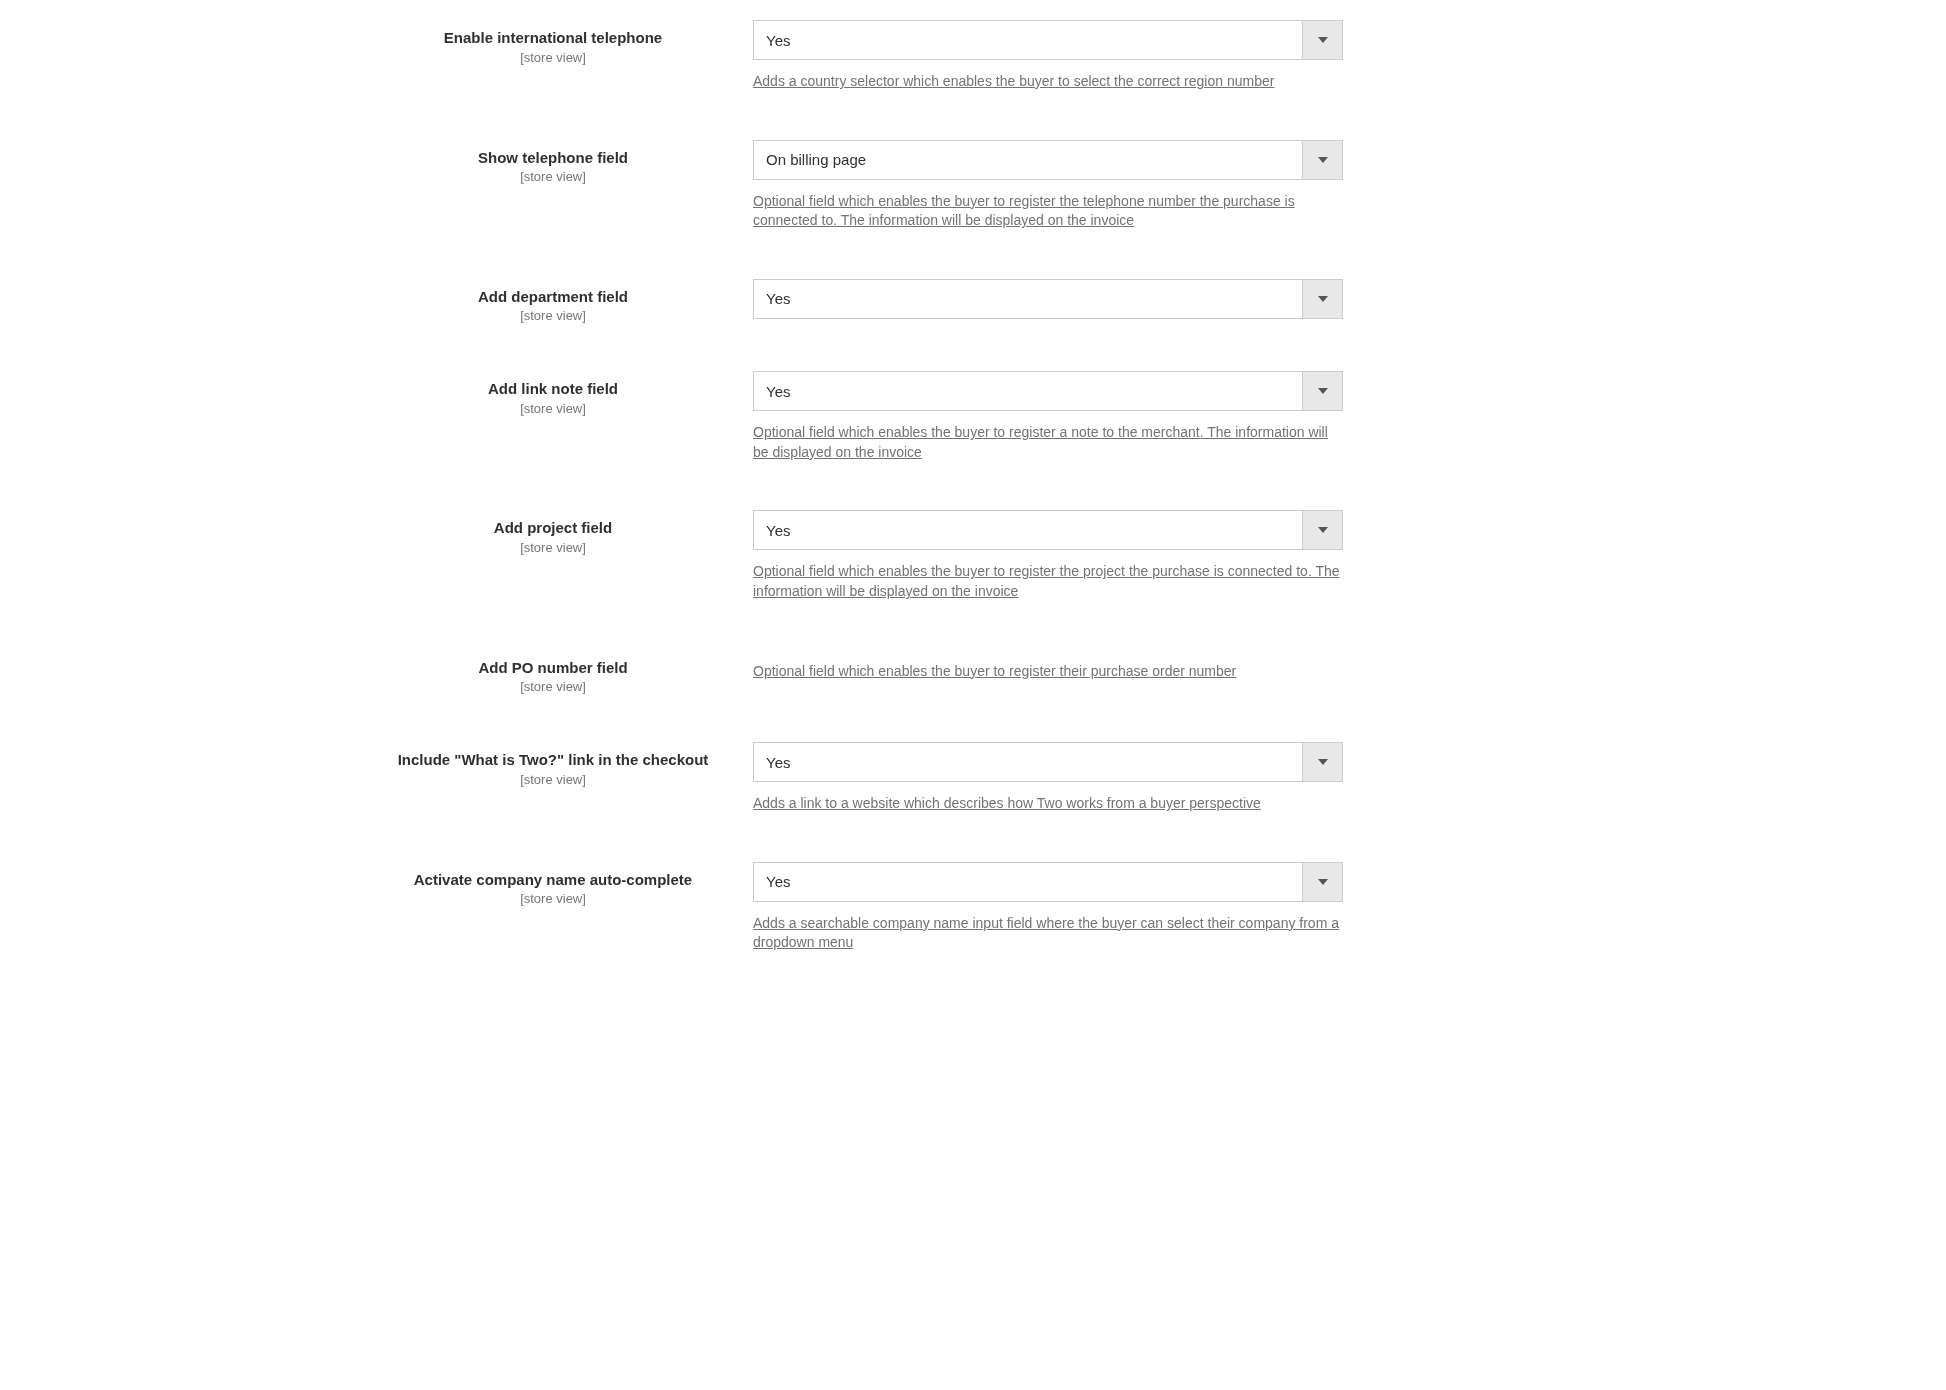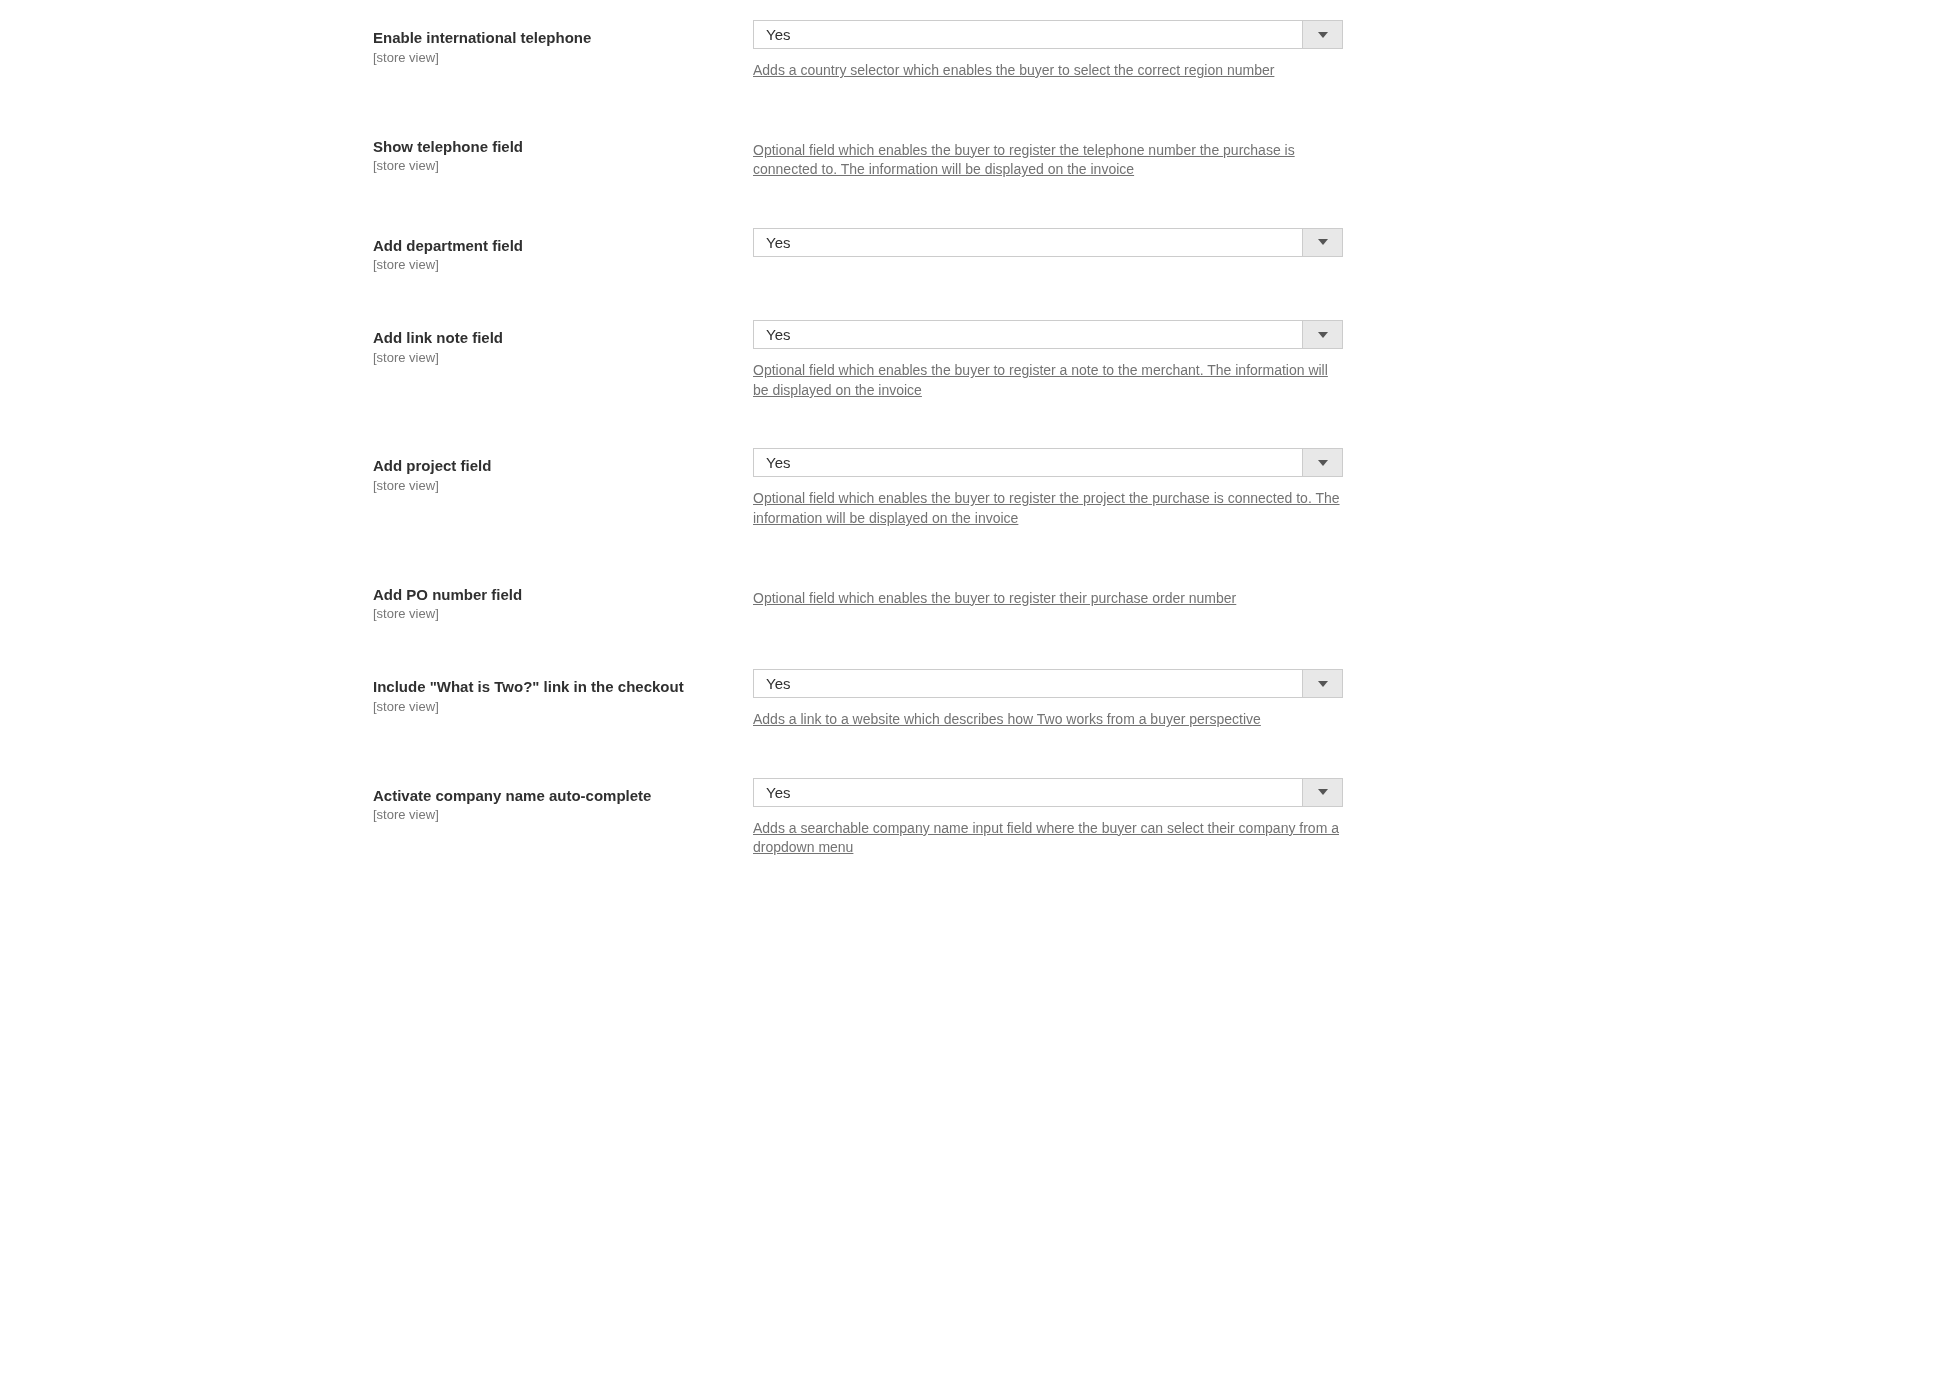--- a/index.html
+++ b/index.html
@@ -17,21 +17,21 @@
       max-width: 1200px;
       margin: 0 auto;
     }
     .field-row {
       display: flex;
       align-items: flex-start;
       margin-bottom: 48px;
     }
     .field-label-col {
       width: 380px;
-      text-align: left;
+      text-align: center;
       padding-right: 20px;
       padding-top: 8px;
       flex-shrink: 0;
     }
     .field-label {
       font-weight: 600;
       font-size: 15px;
       color: #303030;
       line-height: 1.3;
     }
@@ -41,21 +41,21 @@
       margin-top: 2px;
     }
     .field-value-col {
       flex: 1;
       max-width: 590px;
     }
     .select {
       display: flex;
       align-items: stretch;
       width: 100%;
-      height: 29px;
+      height: 40px;
       border: 1px solid #cccccc;
       background: #ffffff;
       cursor: pointer;
     }
     .select-value {
       flex: 1;
       padding: 0 12px;
       display: flex;
       align-items: center;
       font-size: 15px;
@@ -104,20 +104,28 @@
       <div class="field-hint">Adds a country selector which enables the buyer to select the correct region number</div>
     </div>
   </div>
 
   <div class="field-row">
     <div class="field-label-col">
       <div class="field-label">Show telephone field</div>
       <div class="field-scope">[store view]</div>
     </div>
     <div class="field-value-col">
+      <div class="select">
+        <div class="select-value">On billing page</div>
+        <div class="select-arrow">
+          <svg viewBox="0 0 10 10">
+              <path d="M0 2 L5 8 L10 2 Z"></path>
+            </svg>
+        </div>
+      </div>
       <div class="field-hint">Optional field which enables the buyer to register the telephone number the purchase is connected to. The information will be displayed on the invoice</div>
     </div>
   </div>
 
   <div class="field-row">
     <div class="field-label-col">
       <div class="field-label">Add department field</div>
       <div class="field-scope">[store view]</div>
     </div>
     <div class="field-value-col">

